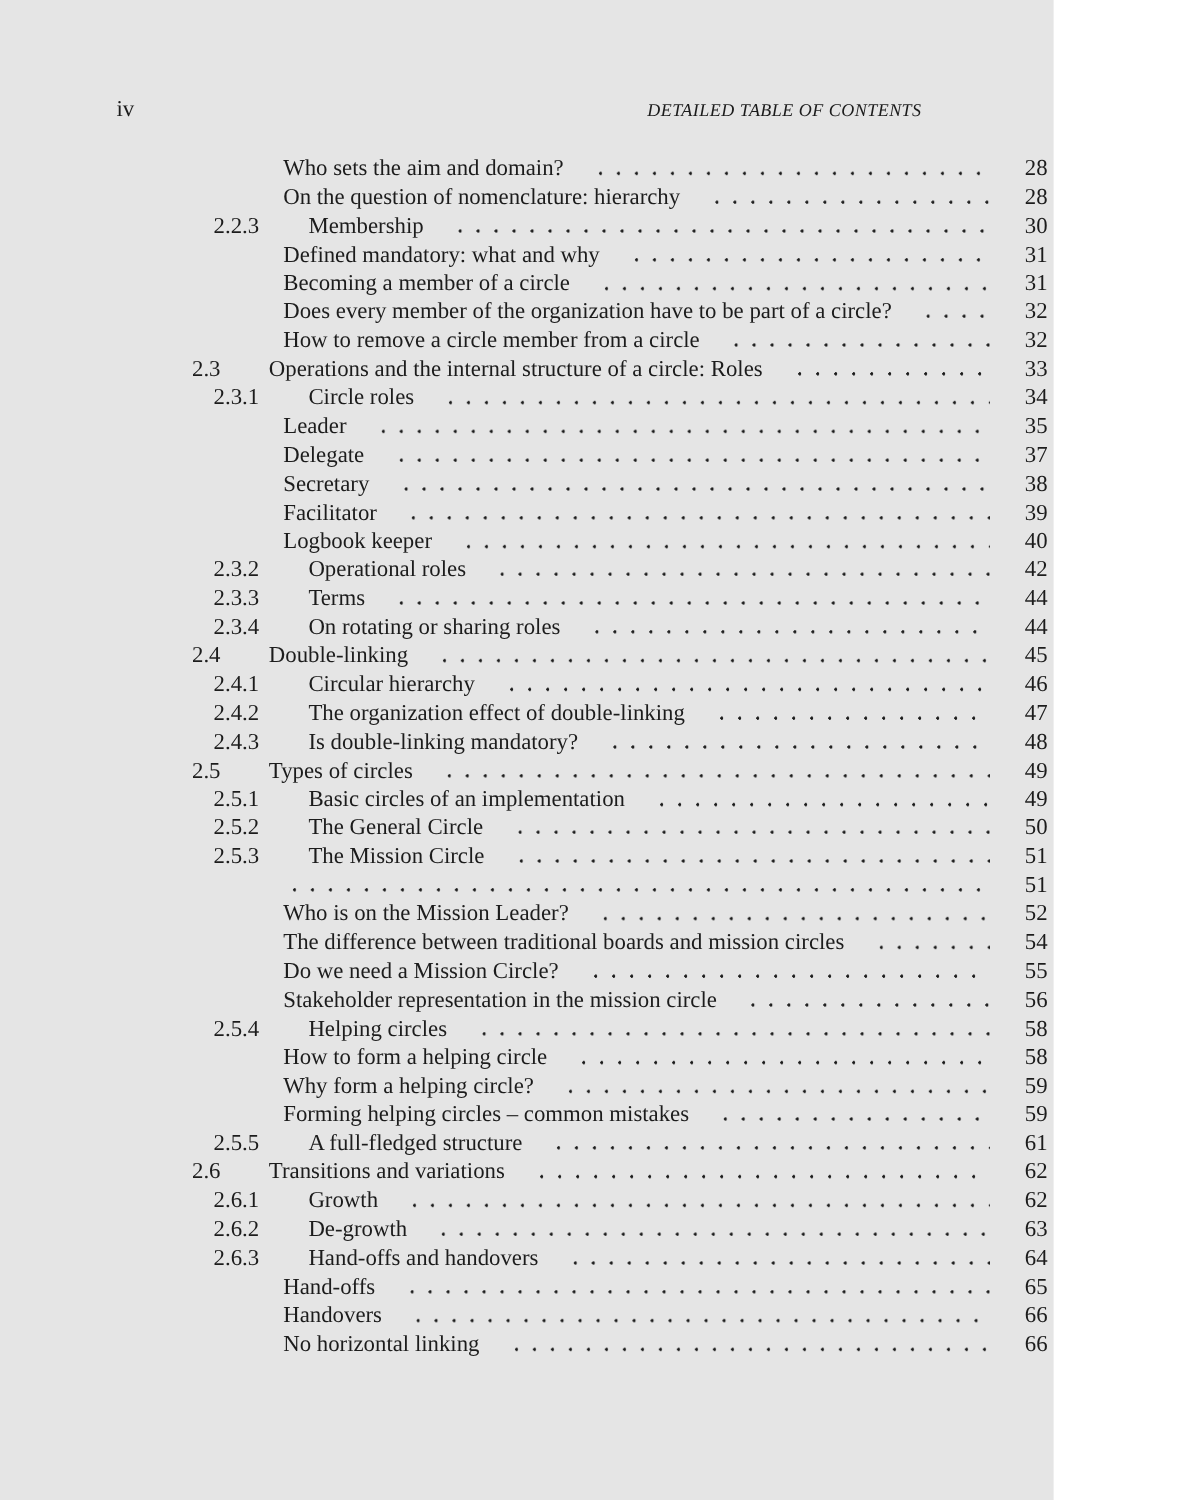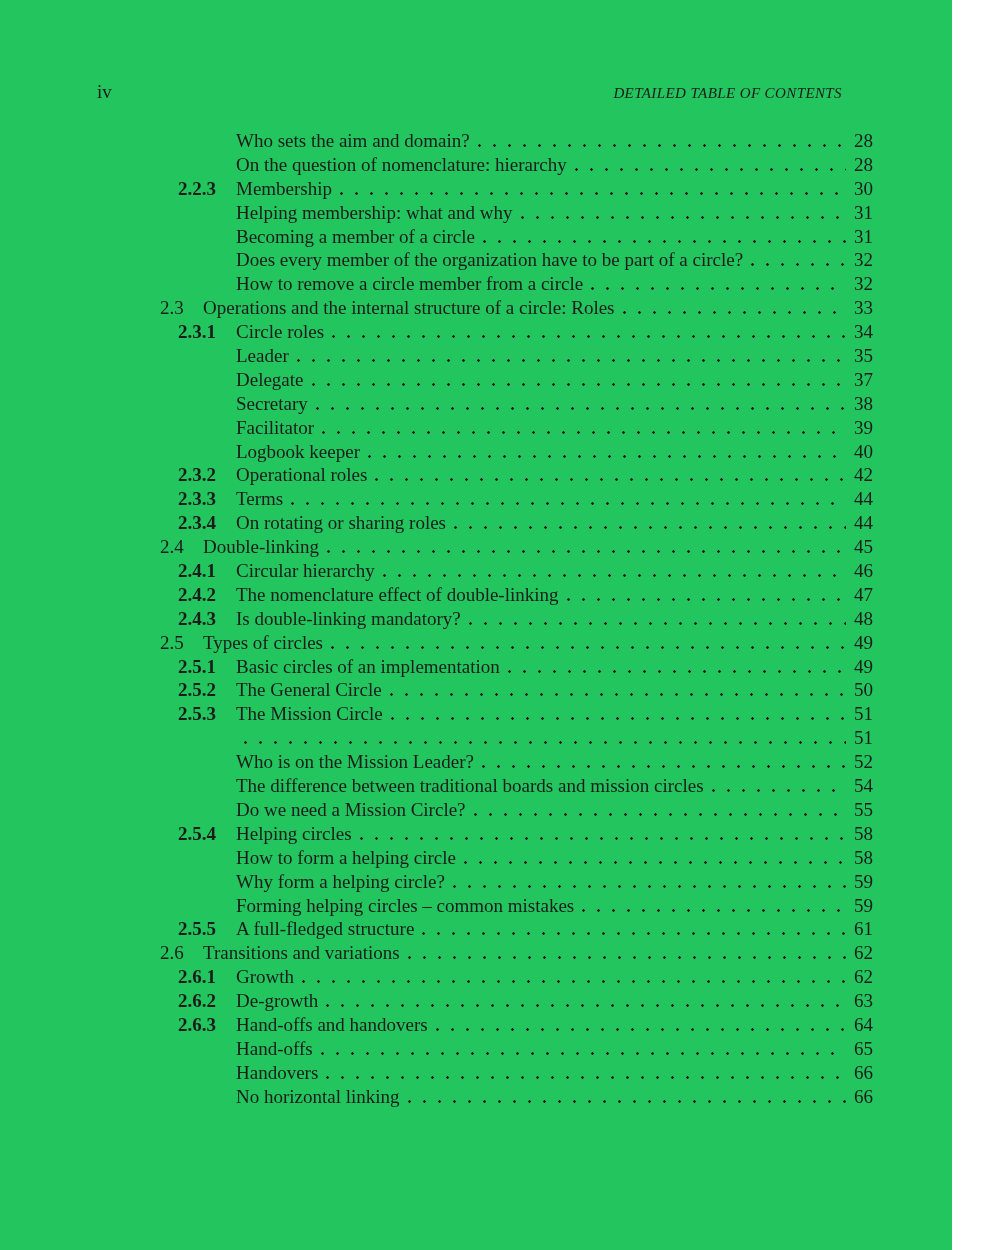--- a/index.html
+++ b/index.html
@@ -2,23 +2,23 @@
 <html><head>
 <meta charset="utf-8">
 <style>
   html, body {
     margin: 0;
     padding: 0;
     background: #ffffff;
   }
   .page {
     position: relative;
-    width: 952px;
+    width: 878px;
     height: 1250px;
-    background: #22c55e;
+    background: #e5e5e5;
     font-family: "Liberation Serif", serif;
     color: #1c1c1c;
     overflow: hidden;
   }
   .runhead {
     position: absolute;
     left: 97px;
     right: 110px;
     top: 81px;
     display: flex;
@@ -40,27 +40,28 @@
     top: 129px;
     width: 888px;
   }
   .row {
     display: flex;
     align-items: baseline;
     height: 23.9px;
     line-height: 23.9px;
     font-size: 19px;
     white-space: nowrap;
+    gap: 21px;
   }
   .num   { flex: none; }
   .title { flex: none; }
   .lvl1 { padding-left: 134px; }
   .lvl1 .num { width: 43px; margin-left: 26px; }
   .lvl2 { padding-left: 178px; }
-  .lvl2 .num { width: 58px; font-weight: bold; }
+  .lvl2 .num { width: 58px; }
   .lvl3 { padding-left: 236px; }
   .leader {
     flex: 1 1 auto;
     min-width: 10px;
     height: 3px;
     margin: 0 8px;
     background-image: radial-gradient(circle at 1.5px 1.5px, #1c1c1c 1.1px, rgba(0,0,0,0) 1.5px);
     background-size: 15px 3px;
     background-repeat: repeat-x;
     background-position: left bottom;
@@ -95,21 +96,21 @@
         <span class="pg">28</span>
       </div>
       <div class="row lvl2">
         <span class="num">2.2.3</span>
         <span class="title">Membership</span>
         <span class="leader"></span>
         <span class="pg">30</span>
       </div>
       <div class="row lvl3">
 
-        <span class="title">Helping membership: what and why</span>
+        <span class="title">Defined mandatory: what and why</span>
         <span class="leader"></span>
         <span class="pg">31</span>
       </div>
       <div class="row lvl3">
 
         <span class="title">Becoming a member of a circle</span>
         <span class="leader"></span>
         <span class="pg">31</span>
       </div>
       <div class="row lvl3">
@@ -191,21 +192,21 @@
         <span class="pg">45</span>
       </div>
       <div class="row lvl2">
         <span class="num">2.4.1</span>
         <span class="title">Circular hierarchy</span>
         <span class="leader"></span>
         <span class="pg">46</span>
       </div>
       <div class="row lvl2">
         <span class="num">2.4.2</span>
-        <span class="title">The nomenclature effect of double-linking</span>
+        <span class="title">The organization effect of double-linking</span>
         <span class="leader"></span>
         <span class="pg">47</span>
       </div>
       <div class="row lvl2">
         <span class="num">2.4.3</span>
         <span class="title">Is double-linking mandatory?</span>
         <span class="leader"></span>
         <span class="pg">48</span>
       </div>
       <div class="row lvl1">
@@ -248,20 +249,26 @@
         <span class="title">The difference between traditional boards and mission circles</span>
         <span class="leader"></span>
         <span class="pg">54</span>
       </div>
       <div class="row lvl3">
 
         <span class="title">Do we need a Mission Circle?</span>
         <span class="leader"></span>
         <span class="pg">55</span>
       </div>
+      <div class="row lvl3">
+
+        <span class="title">Stakeholder representation in the mission circle</span>
+        <span class="leader"></span>
+        <span class="pg">56</span>
+      </div>
       <div class="row lvl2">
         <span class="num">2.5.4</span>
         <span class="title">Helping circles</span>
         <span class="leader"></span>
         <span class="pg">58</span>
       </div>
       <div class="row lvl3">
 
         <span class="title">How to form a helping circle</span>
         <span class="leader"></span>

